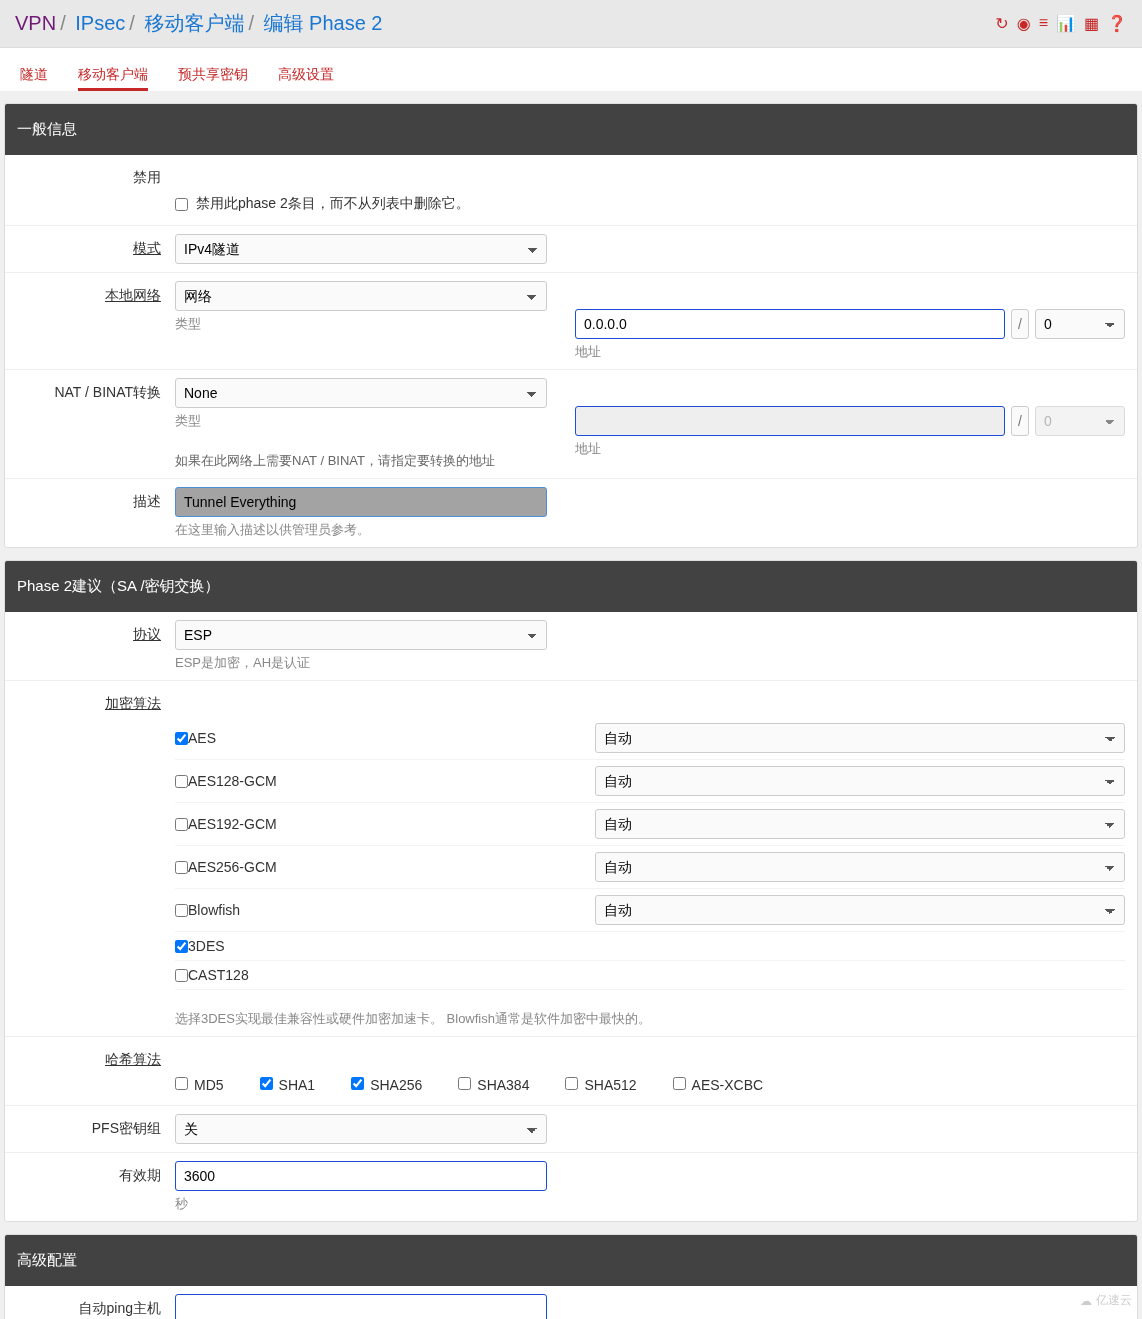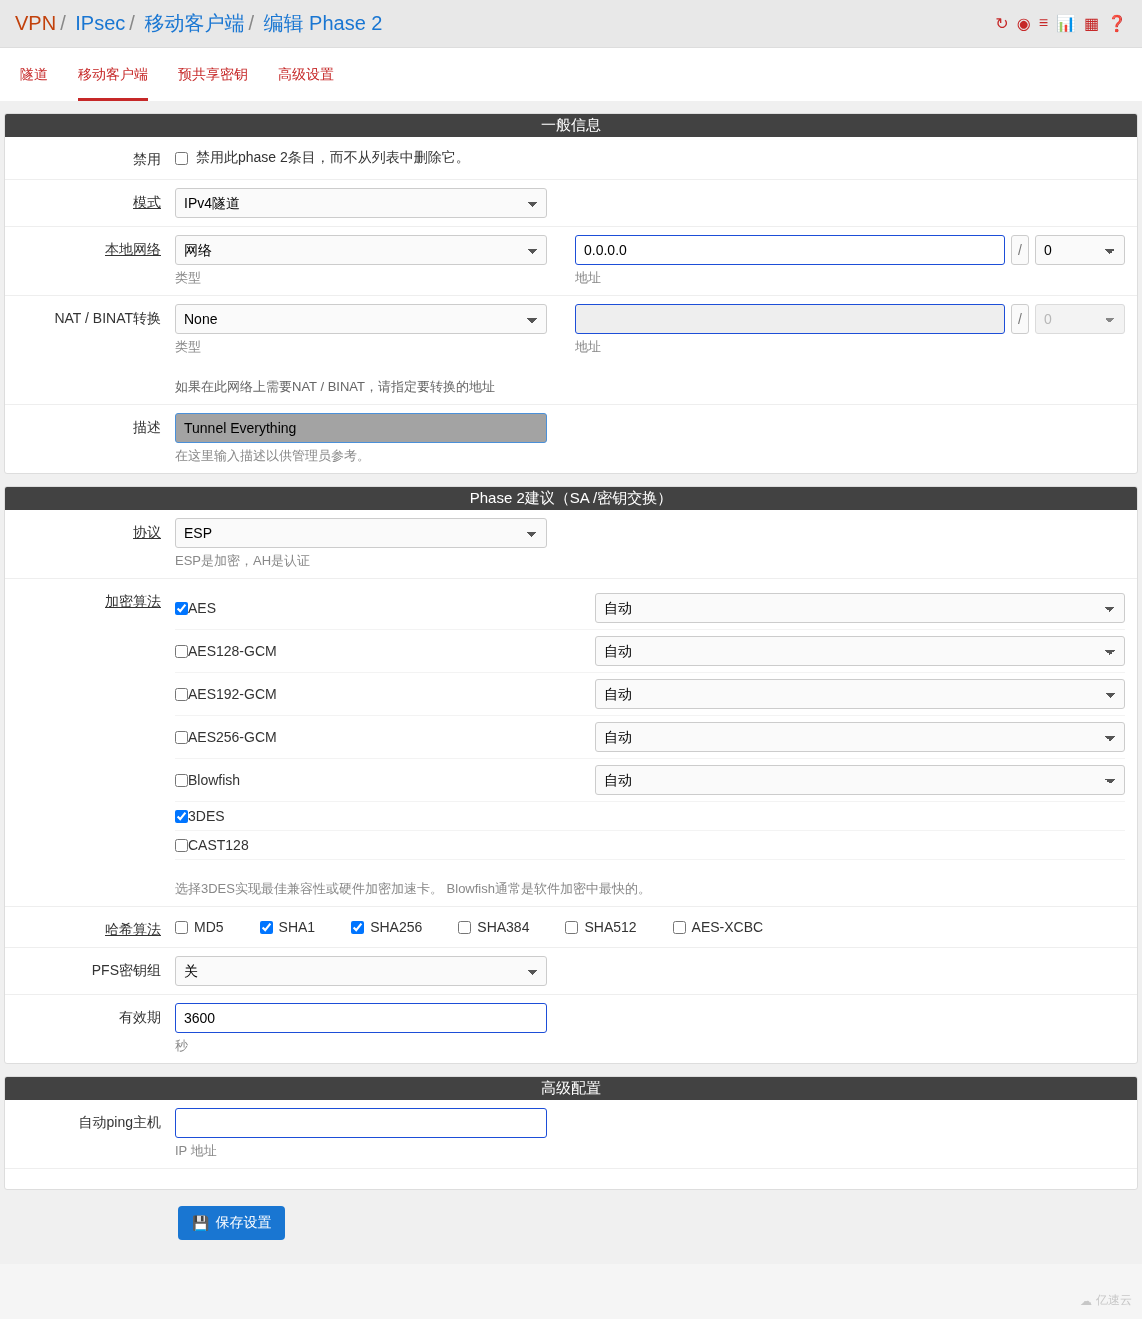--- a/index.html
+++ b/index.html
@@ -2,49 +2,49 @@
 <html><head>
 <meta charset="utf-8">
 <style>
 * { box-sizing: border-box; margin: 0; padding: 0; }
 body { font-family: -apple-system, BlinkMacSystemFont, "Segoe UI", Arial, sans-serif; font-size: 14px; color: #333; background: #f5f5f5; }
 .page { width: 1142px; margin: 0 auto; background: #f0f0f0; }
 .header { display: flex; justify-content: space-between; align-items: center; padding: 10px 15px; background: #e8e8e8; border-bottom: 1px solid #ddd; }
 .breadcrumb { font-size: 20px; }
 .breadcrumb a { color: #1976d2; text-decoration: none; }
 .breadcrumb .sep { color: #888; margin: 0 4px; }
-.breadcrumb .first { color: #c2410c; }
+.breadcrumb .first { color: #701a75; }
 .header-icons { display: flex; gap: 8px; }
 .header-icons span { color: #c62828; cursor: pointer; font-size: 16px; }
 .tabs { display: flex; gap: 30px; padding: 18px 20px 0; background: #fff; }
-.tab { color: #c62828; padding-bottom: 14px; cursor: pointer; font-size: 14px; }
+.tab { color: #c62828; padding-bottom: 4px; cursor: pointer; font-size: 14px; }
 .tab.active { border-bottom: 3px solid #c62828; font-weight: 500; }
 .panel { margin: 12px 4px 0; background: #fff; border: 1px solid #ddd; border-radius: 3px; overflow: hidden; }
-.panel-header { background: #424242; color: #fff; padding: 2px 12px; font-size: 15px; font-weight: 500; text-align: center; }
+.panel-header { background: #424242; color: #fff; padding: 16px 12px; font-size: 15px; font-weight: 500; }
 .form-row { display: flex; padding: 8px 0; border-bottom: 1px solid #eee; }
 .form-row:last-child { border-bottom: none; }
 .form-label { width: 170px; text-align: right; padding: 6px 14px 0 0; font-size: 14px; font-weight: 500; }
 .form-label.underline { text-decoration: underline; padding-left: 15px; }
 .form-content { flex: 1; padding-right: 12px; display: flex; gap: 28px; }
-.col { flex: 1; }
+.col { flex: 1; margin-top: 28px; }
 .col-fixed { width: 372px; }
 select { width: 100%; padding: 6px 8px; border: 1px solid #ccc; border-radius: 3px; background: #fafafa; font-size: 14px; appearance: none; -webkit-appearance: none; background-image: linear-gradient(45deg, transparent 50%, #555 50%), linear-gradient(135deg, #555 50%, transparent 50%); background-position: calc(100% - 14px) 13px, calc(100% - 9px) 13px; background-size: 5px 5px; background-repeat: no-repeat; }
 select.disabled { background-color: #eee; color: #999; }
 input[type=text] { width: 100%; padding: 6px 8px; border: 1px solid #1d4ed8; border-radius: 3px; font-size: 14px; }
 input.highlight { border: 1px solid #4a90d9; background: #a3a3a3; }
 input.disabled { background: #eee; }
 .help { color: #888; font-size: 13px; margin-top: 4px; }
 .addr-group { display: flex; gap: 6px; }
 .addr-group input { flex: 1; }
 .addr-group .slash { display:flex; align-items:center; padding:0 6px; border:1px solid #ccc; background:#fafafa; border-radius:3px; color:#777;}
 .addr-group select { width: 90px; }
 .chk-row { display: flex; align-items: center; gap: 8px; padding: 4px 0; }
 .chk-row label { font-size: 14px; }
 .hash-row { display: flex; flex-wrap: wrap; gap: 36px; padding: 4px 0; }
-.hash-item { display: flex; align-items: center; gap: 6px; }
+.hash-item { display: flex; align-items: flex-start; gap: 6px; }
 .enc-row { display: flex; padding: 6px 0; border-bottom: 1px solid #f3f3f3; }
 .enc-row:last-of-type { border-bottom: none; }
 .enc-left { width: 420px; display:flex; align-items:center; }
 .enc-right { flex: 1; }
 .btn { display: inline-flex; align-items: center; gap: 6px; background: #1976d2; color: #fff; border: none; padding: 8px 14px; border-radius: 4px; cursor: pointer; font-size: 14px; }
 .btn-row { padding: 16px 0 24px 178px; }
 .watermark { position: fixed; right: 10px; bottom: 10px; opacity: .5; font-size: 12px; color:#999; display:flex; align-items:center; gap:4px;}
 input[type=checkbox]{ width:13px;height:13px; }
 </style>
 </head>

